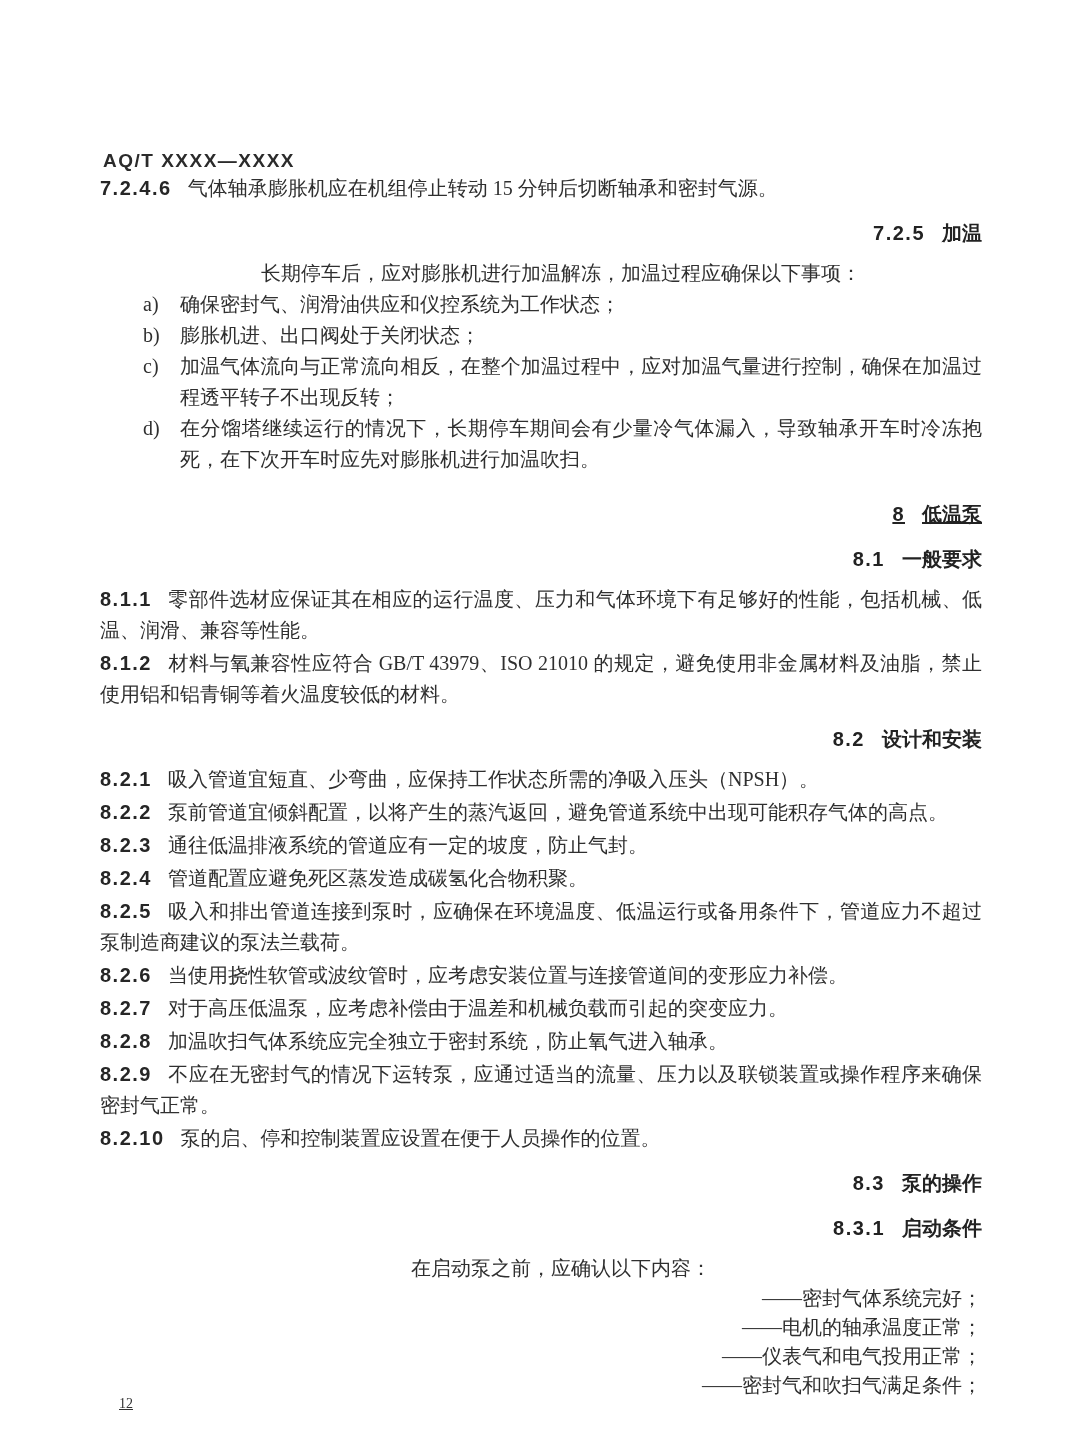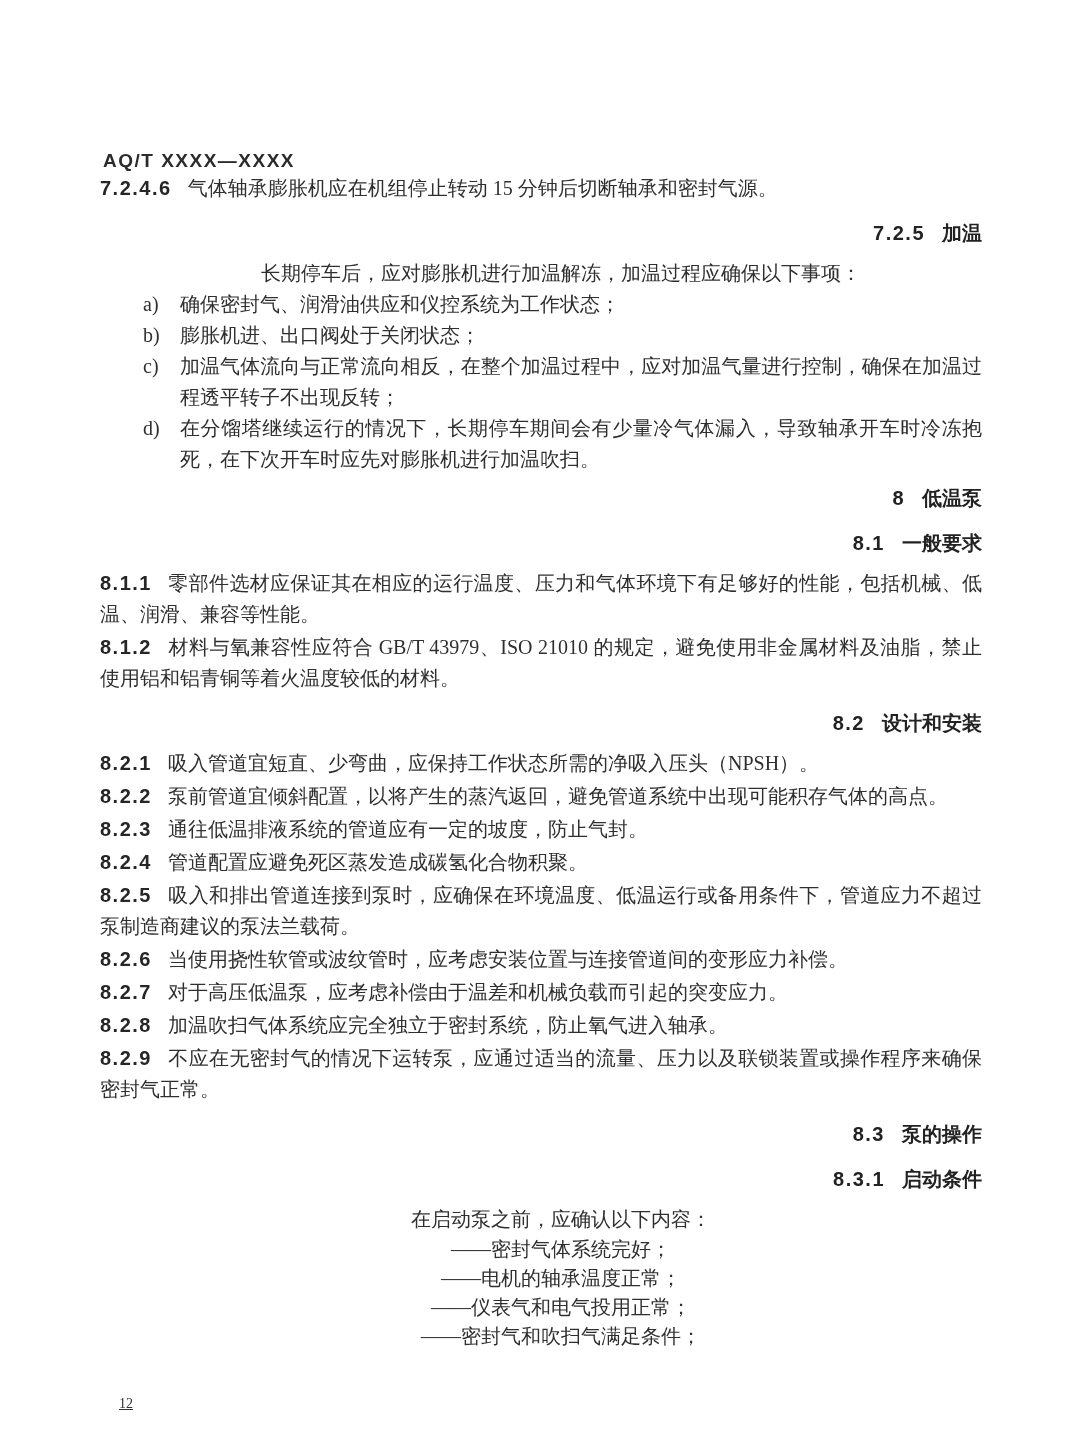--- a/index.html
+++ b/index.html
@@ -26,29 +26,29 @@
   .clause .num {
     font-family: "Liberation Sans", "DejaVu Sans", sans-serif;
     font-weight: 700; letter-spacing: 1.5px; color: #262626;
     margin-right: 16px; white-space: nowrap;
   }
   .heading, .heading-l1 {
     font-family: "Liberation Sans", "DejaVu Sans", sans-serif;
     font-weight: 700; color: #222222; text-align: right;
   }
   .heading   { margin: 14px 0 9px 0; }
-  .heading-l1{ margin: 8px 0 9px 0; }
+  .heading-l1{ margin: 24px 0 9px 0; text-decoration: underline; }
   .heading .num, .heading-l1 .num { letter-spacing: 1.5px; margin-right: 17px; }
   .para { text-indent: 2em; margin: 0; text-align: center; }
   .list-item { position: relative; padding-left: 80px; margin: 0; }
   .list-item .marker {
     position: absolute; left: 43px; top: 0;
     font-family: "Liberation Serif", serif;
   }
-  .dash-item { padding-left: 40px; line-height: 29px; text-align: center; }
+  .dash-item { padding-left: 40px; line-height: 29px; text-align: right; }
   .page-number {
     position: absolute; left: 119px; top: 1396px;
     font-size: 14px; color: #333333; text-decoration: underline;
   }
 </style>
 </head>
 <body>
 
 <div class="page">
   <div class="page-header">AQ/T XXXX—XXXX</div>
@@ -68,20 +68,21 @@
       <div class="block heading"><span class="num">8.2</span><span class="txt">设计和安装</span></div>
       <div class="block clause"><span class="num">8.2.1</span><span class="txt">吸入管道宜短直、少弯曲，应保持工作状态所需的净吸入压头（NPSH）。</span></div>
       <div class="block clause"><span class="num">8.2.2</span><span class="txt">泵前管道宜倾斜配置，以将产生的蒸汽返回，避免管道系统中出现可能积存气体的高点。</span></div>
       <div class="block clause"><span class="num">8.2.3</span><span class="txt">通往低温排液系统的管道应有一定的坡度，防止气封。</span></div>
       <div class="block clause"><span class="num">8.2.4</span><span class="txt">管道配置应避免死区蒸发造成碳氢化合物积聚。</span></div>
       <div class="block clause"><span class="num">8.2.5</span><span class="txt">吸入和排出管道连接到泵时，应确保在环境温度、低温运行或备用条件下，管道应力不超过泵制造商建议的泵法兰载荷。</span></div>
       <div class="block clause"><span class="num">8.2.6</span><span class="txt">当使用挠性软管或波纹管时，应考虑安装位置与连接管道间的变形应力补偿。</span></div>
       <div class="block clause"><span class="num">8.2.7</span><span class="txt">对于高压低温泵，应考虑补偿由于温差和机械负载而引起的突变应力。</span></div>
       <div class="block clause"><span class="num">8.2.8</span><span class="txt">加温吹扫气体系统应完全独立于密封系统，防止氧气进入轴承。</span></div>
       <div class="block clause"><span class="num">8.2.9</span><span class="txt">不应在无密封气的情况下运转泵，应通过适当的流量、压力以及联锁装置或操作程序来确保密封气正常。</span></div>
+      <div class="block clause"><span class="num">8.2.10</span><span class="txt">泵的启、停和控制装置应设置在便于人员操作的位置。</span></div>
       <div class="block heading"><span class="num">8.3</span><span class="txt">泵的操作</span></div>
       <div class="block heading"><span class="num">8.3.1</span><span class="txt">启动条件</span></div>
       <div class="block para">在启动泵之前，应确认以下内容：</div>
       <div class="block dash-item">——密封气体系统完好；</div>
       <div class="block dash-item">——电机的轴承温度正常；</div>
       <div class="block dash-item">——仪表气和电气投用正常；</div>
       <div class="block dash-item">——密封气和吹扫气满足条件；</div>
     </div>
 
   <div class="page-number">12</div>

